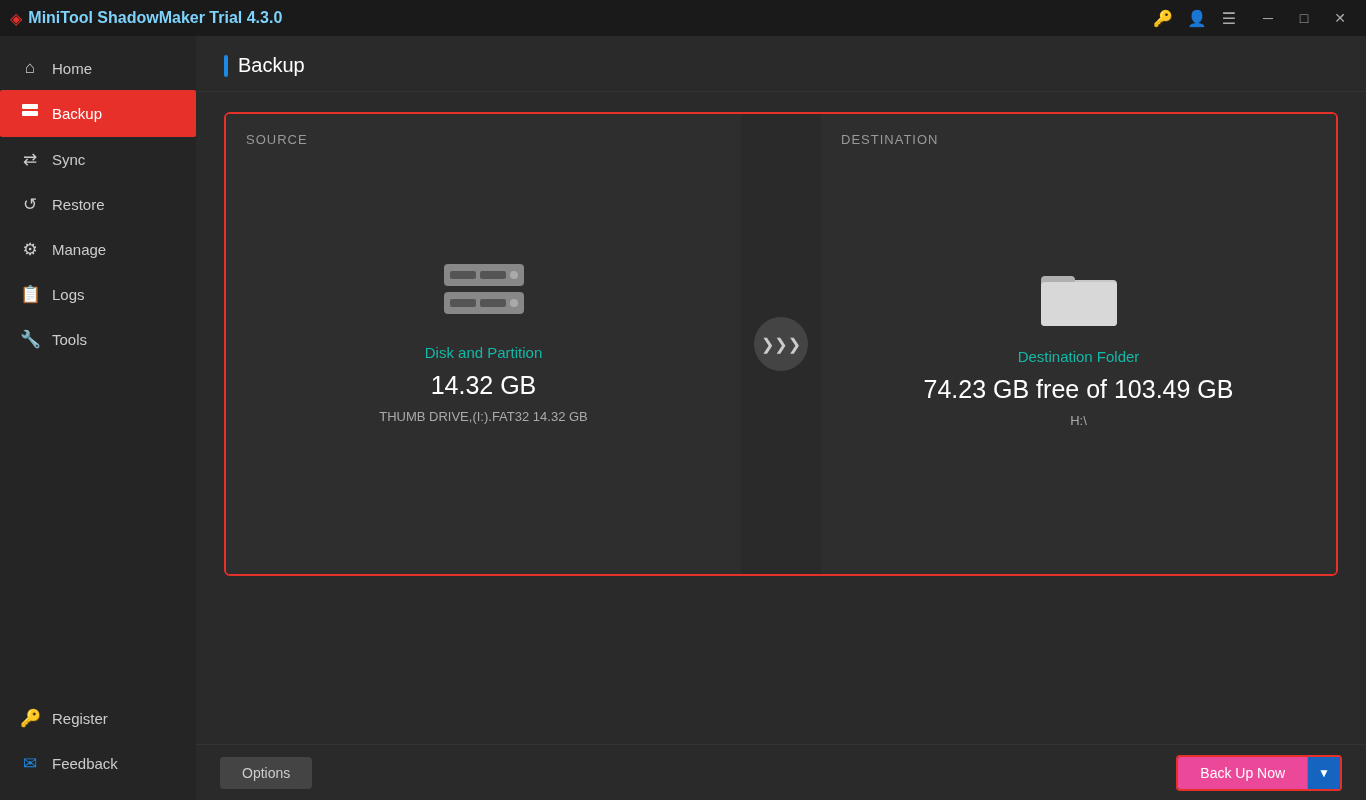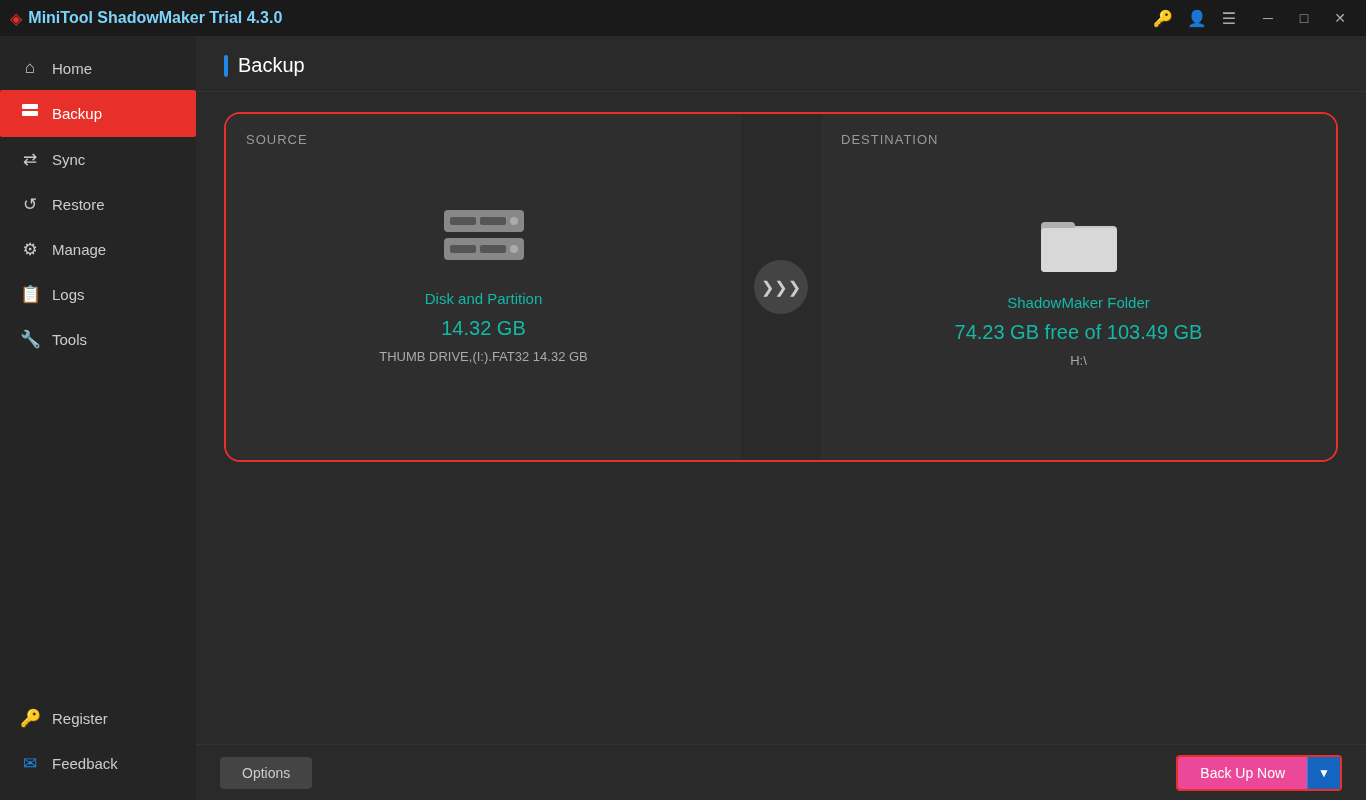--- a/index.html
+++ b/index.html
@@ -123,23 +123,23 @@
     #backup-area {
       flex: 1;
       padding: 20px 28px;
       display: flex;
       flex-direction: column;
     }
 
     
     #sd-container {
       border: 2px solid #e8302a;
-      border-radius: 16px;
-      display: flex;
-      height: 350px;
+      border-radius: 6px;
+      display: flex;
+      height: 464px;
       overflow: hidden;
     }
 
     .sd-panel {
       flex: 1;
       background: #2e2e2e;
       display: flex;
       flex-direction: column;
       align-items: center;
       justify-content: center;
@@ -209,23 +209,23 @@
       height: 70px;
       margin-bottom: 18px;
     }
 
     .sd-main-label {
       font-size: 15px;
       color: #14b8a6;
       margin-bottom: 10px;
     }
     .sd-size {
-      font-size: 20px;
+      font-size: 25px;
       font-weight: 300;
-      color: #14b8a6;
+      color: #ffffff;
       margin-bottom: 9px;
     }
     .sd-detail {
       font-size: 13px;
       color: #aaa;
     }
 
     
     #footer {
       height: 56px;
@@ -379,21 +379,21 @@
         </div>
 
         <div class="sd-panel">
           <span class="panel-label">DESTINATION</span>
 
           <svg class="folder-icon-svg" viewBox="0 0 80 70" fill="none">
             <rect x="2" y="20" width="76" height="46" rx="4" fill="#c8c8c8"></rect>
             <rect x="2" y="16" width="34" height="10" rx="4" fill="#b0b0b0"></rect>
             <rect x="2" y="22" width="76" height="44" rx="4" fill="#d8d8d8"></rect>
           </svg>
-          <div class="sd-main-label">ShadowMaker Folder</div>
+          <div class="sd-main-label">Destination Folder</div>
           <div class="sd-size">74.23 GB free of 103.49 GB</div>
           <div class="sd-detail">H:\</div>
         </div>
 
       </div>
 
     </div>
 
     <div id="footer">
       <button class="btn-options">Options</button>

